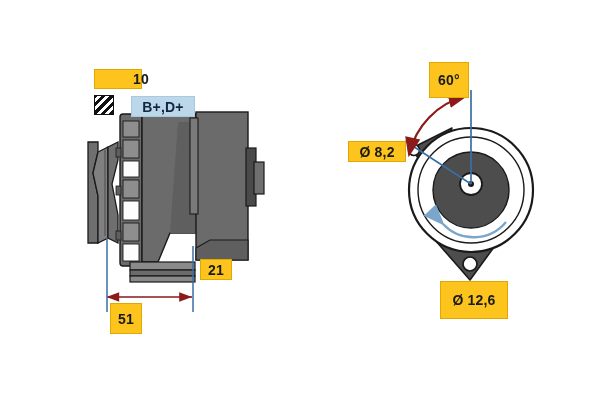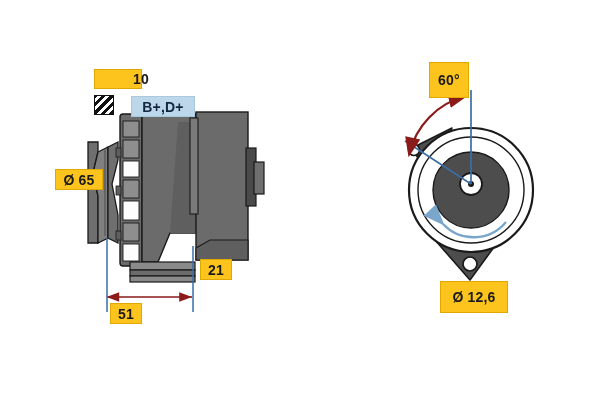--- a/index.html
+++ b/index.html
@@ -174,24 +174,24 @@
       <line x1="470" y1="272" x2="470" y2="282" stroke="#1a1a1a" stroke-width="0"></line>
     </g>
   </svg>
 
   <div class="chip chip-yellow" style="left:94px; top:69px; width:26px; height:20px; font-size:14px;padding-left:46px;">10</div>
 
   <div class="hatch-badge" style="left:94px; top:95px; width:20px; height:20px;"></div>
 
   <div class="chip chip-blue" style="left:131px; top:96px; width:64px; height:21px; font-size:14px;">B+,D+</div>
 
-  <div class="chip chip-yellow" style="left:55px; top:169px; width:48px; height:21px; font-size:14px;">Ø 65</div>
 
-  <div class="chip chip-yellow" style="left:110px; top:303px; width:32px; height:21px; font-size:14px;">51</div>
+  <div class="chip chip-yellow" style="left:110px; top:303px; width:32px; height:31px; font-size:14px;">51</div>
 
   <div class="chip chip-yellow" style="left:200px; top:259px; width:32px; height:21px; font-size:14px;">21</div>
 
   <div class="chip chip-yellow" style="left:429px; top:62px; width:40px; height:36px; font-size:14px;">60°</div>
 
+  <div class="chip chip-yellow" style="left:348px; top:141px; width:58px; height:21px; font-size:14px;">Ø 8,2</div>
 
-  <div class="chip chip-yellow" style="left:440px; top:281px; width:68px; height:32px; font-size:14px;">Ø 12,6</div>
+  <div class="chip chip-yellow" style="left:440px; top:281px; width:68px; height:38px; font-size:14px;">Ø 12,6</div>
 
 </div>
 
 </body></html>

